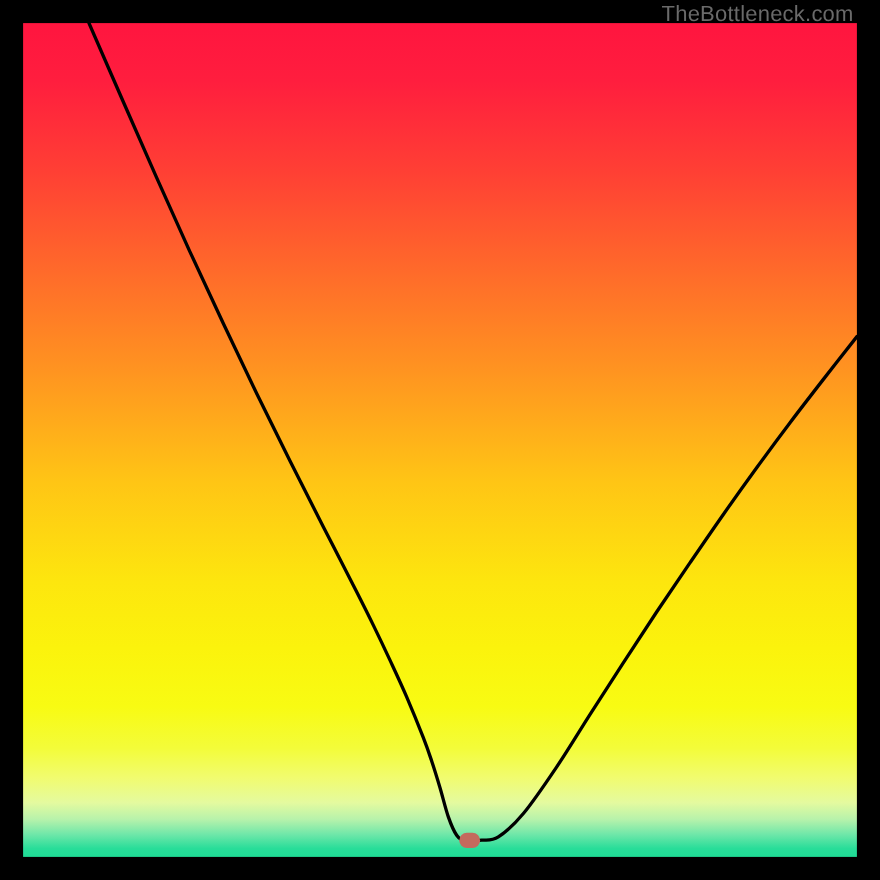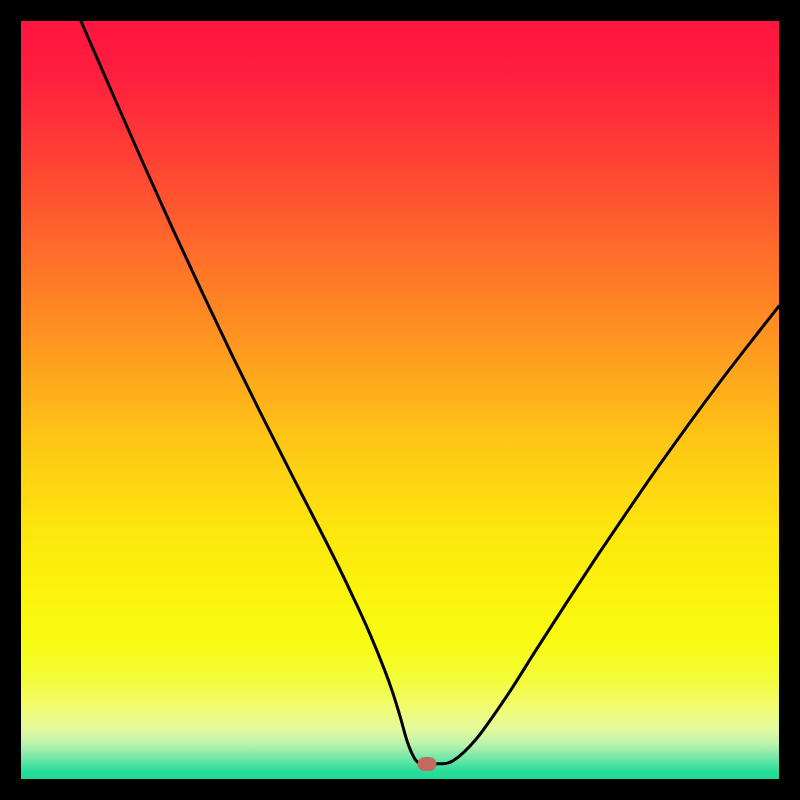--- a/index.html
+++ b/index.html
@@ -89,14 +89,15 @@
     </svg>
 
     <svg class="curve" width="758" height="758" viewBox="0 0 758 758">
       <path id="curve-path" d="M 59.88 0.00 C 65.06 11.88, 80.73 47.88, 90.96 71.25 C 101.19 94.62, 111.17 117.49, 121.28 140.23 C 131.39 162.97, 141.49 185.58, 151.60 207.69 C 161.71 229.80, 171.81 251.40, 181.92 272.88 C 192.03 294.36, 202.13 315.71, 212.24 336.55 C 222.35 357.40, 232.45 377.74, 242.56 397.95 C 252.67 418.16, 262.77 438.00, 272.88 457.83 C 282.99 477.67, 295.62 502.05, 303.20 516.96 C 310.78 531.86, 313.31 536.92, 318.36 547.28 C 323.41 557.64, 328.47 568.25, 333.52 579.11 C 338.57 589.98, 343.63 600.71, 348.68 612.46 C 353.73 624.21, 360.05 639.88, 363.84 649.61 C 367.63 659.33, 368.89 663.25, 371.42 670.83 C 373.95 678.41, 376.47 686.62, 379.00 695.09 C 381.53 703.55, 384.05 714.41, 386.58 721.62 C 389.11 728.82, 391.63 734.75, 394.16 738.29 C 396.69 741.83, 397.95 742.08, 401.74 742.84 C 405.53 743.60, 411.85 743.35, 416.90 742.84 C 421.95 742.33, 425.74 743.85, 432.06 739.81 C 438.38 735.77, 445.96 729.20, 454.80 718.58 C 463.64 707.97, 475.01 691.17, 485.12 676.14 C 495.23 661.10, 505.33 644.17, 515.44 628.38 C 525.55 612.59, 535.65 596.92, 545.76 581.39 C 555.87 565.85, 565.97 550.31, 576.08 535.15 C 586.19 519.99, 596.29 505.21, 606.40 490.43 C 616.51 475.64, 626.61 460.86, 636.72 446.46 C 646.83 432.06, 656.93 417.91, 667.04 404.01 C 677.15 390.12, 687.25 376.47, 697.36 363.08 C 707.47 349.69, 717.57 336.68, 727.68 323.67 C 737.79 310.65, 752.95 291.45, 758.00 285.01" fill="none" stroke="#000000" stroke-width="3" stroke-linecap="round"></path>
     </svg>
 
     <div id="marker" class="marker" style="left: 405.53px; top: 742.84px;"></div>
 
   </div>
 
+  <div class="watermark">TheBottleneck.com</div>
 
 </div>
 
 </body></html>

